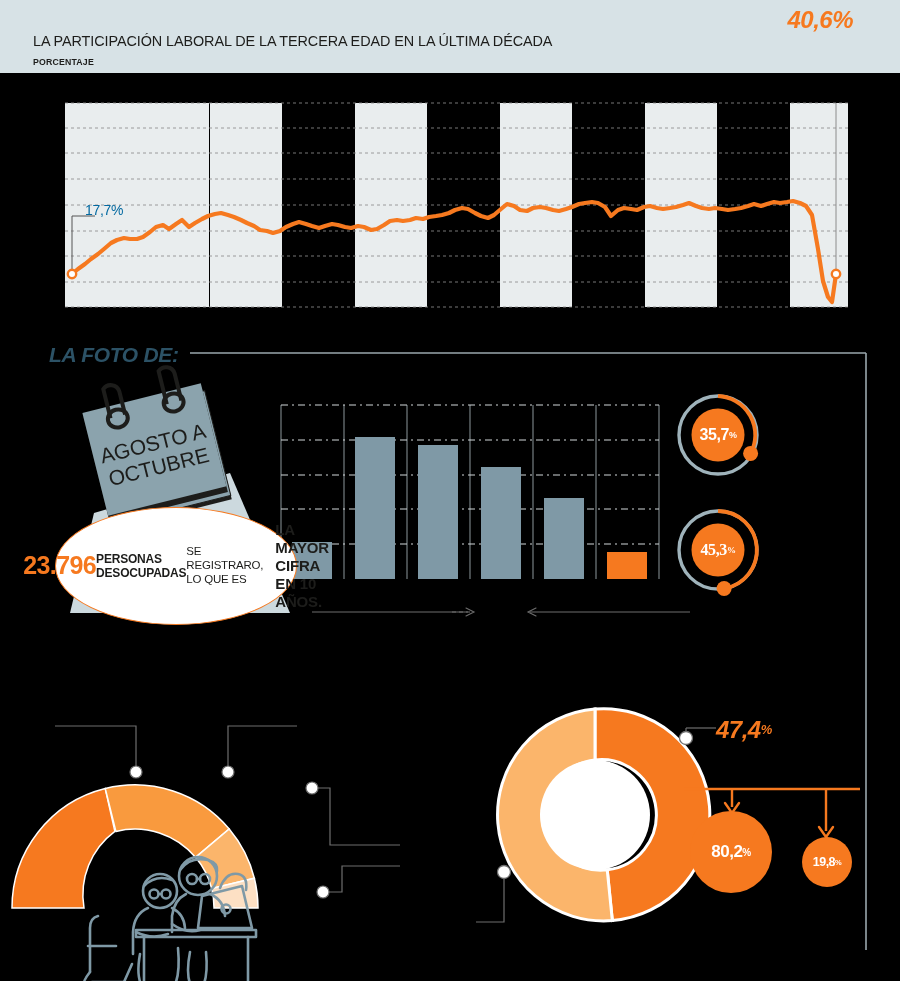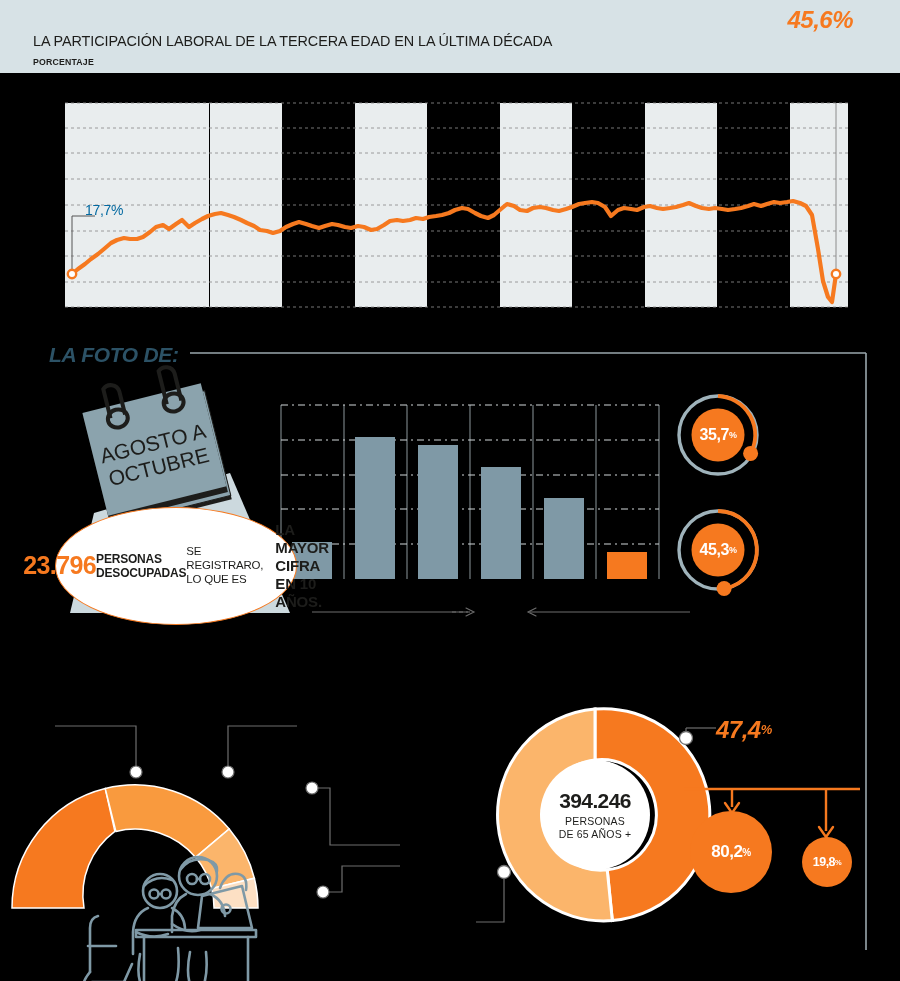--- a/index.html
+++ b/index.html
@@ -151,21 +151,21 @@
       <polyline fill="none" stroke="#f6791f" stroke-width="4.2" stroke-linejoin="round" stroke-linecap="round" points="72,201 78,196 85,191 91,186 98,181 104,176 111,170 117,167 124,165 130,166 137,166 143,164 150,159 156,154 163,152 169,156 176,151 182,147 189,154 195,150 202,146 208,143 215,141 221,140 228,142 234,144 241,147 247,150 254,153 260,157 267,158 273,160 280,158 286,154 293,151 299,149 306,151 312,153 319,155 325,153 332,151 338,152 345,154 351,155 358,153 364,154 371,157 377,156 384,152 390,148 397,147 403,148 410,147 416,145 423,146 429,144 436,143 442,142 449,140 455,137 462,135 468,136 475,140 481,143 488,145 494,142 501,136 507,131 514,133 520,137 527,138 533,135 540,134 546,135 553,137 559,138 566,136 572,134 579,131 585,130 592,129 598,130 605,134 611,143 618,137 624,135 631,136 637,137 644,134 650,133 657,135 663,136 670,135 676,134 683,132 689,130 696,133 702,135 709,136 715,135 722,136 728,137 735,136 741,135 748,133 754,131 761,133 767,131 774,129 780,130 787,129 793,128 800,130 806,133 812,142 818,176 823,208 828,224 832,229 836,201"></polyline>
 
       <circle cx="72" cy="201" r="4.2" fill="#ffffff" stroke="#f6791f" stroke-width="2.4"></circle>
       <circle cx="836" cy="201" r="4.2" fill="#ffffff" stroke="#f6791f" stroke-width="2.4"></circle>
     </svg>
     <div class="lc-label">
       <span>17,7%</span>
     </div>
   </div>
   <div class="lc-value">
-    <span>45,6%</span>
+    <span>40,6%</span>
   </div>
 
   <div class="foto-title">LA FOTO DE:</div>
 
   <svg style="position:absolute;left:0;top:330px;" width="900" height="650">
     <line x1="190" y1="23" x2="866" y2="23" stroke="#9aa7ad" stroke-width="1.6"></line>
     <line x1="866" y1="23" x2="866" y2="620" stroke="#9aa7ad" stroke-width="1.6"></line>
   </svg>
 
   <div class="cal-wrap">
@@ -247,21 +247,21 @@
       <path d="M50,11 A39,39 0 0 1 82.6,68.4" fill="none" stroke="#f6791f" stroke-width="3.8" stroke-linecap="butt"></path>
       <circle cx="82.6" cy="68.4" r="7.5" fill="#f6791f"></circle>
       <circle cx="50" cy="50" r="26.5" fill="#f6791f"></circle>
     </svg>
     <div class="g-txt">
       <span>35,7</span>
         <sup>%</sup>
     </div>
   </div>
 
-  <div class="gauge" style="left:668px;top:500px;width:100px;height:100px;">
+  <div class="gauge" style="left:668px;top:500px;width:100px;height:100px;font-family:Liberation Serif, serif;">
     <svg width="100" height="100" viewBox="0 0 100 100">
       <circle cx="50" cy="50" r="39" fill="none" stroke="#9fb3bb" stroke-width="3.4"></circle>
       <path d="M50,11 A39,39 0 0 1 56.1,88.5" fill="none" stroke="#f6791f" stroke-width="3.8" stroke-linecap="butt"></path>
       <circle cx="56.1" cy="88.5" r="7.5" fill="#f6791f"></circle>
       <circle cx="50" cy="50" r="26.5" fill="#f6791f"></circle>
     </svg>
     <div class="g-txt">
       <span>45,3</span>
         <sup>%</sup>
     </div>
@@ -351,25 +351,20 @@
       <circle cx="115" cy="115" r="55" fill="#ffffff"></circle>
 
       <g stroke="#6e6e6e" stroke-width="1.2" fill="none">
         <path d="M206,28 L236,28"></path>
         <path d="M206,28 L206,37"></path>
         <path d="M24,177 L24,222 L-4,222"></path>
       </g>
       <circle cx="206" cy="38" r="6.5" fill="#ffffff" stroke="#6e6e6e" stroke-width="1.3"></circle>
       <circle cx="24" cy="172" r="6.5" fill="#ffffff" stroke="#6e6e6e" stroke-width="1.3"></circle>
     </svg>
-    <div class="d-center">
-      <div class="d-num">394.246</div>
-      <div class="d-l1">PERSONAS</div>
-      <div class="d-l2">DE 65 AÑOS +</div>
-    </div>
   </div>
 
   <div class="big-pct">
     <span>47,4</span><sup>%</sup>
   </div>
 
   <svg style="position:absolute;left:680px;top:785px;" width="200" height="70">
     <g stroke="#f6791f" stroke-width="2.4" fill="none">
       <line x1="4" y1="4" x2="180" y2="4"></line>
       <line x1="52" y1="4" x2="52" y2="22"></line>

